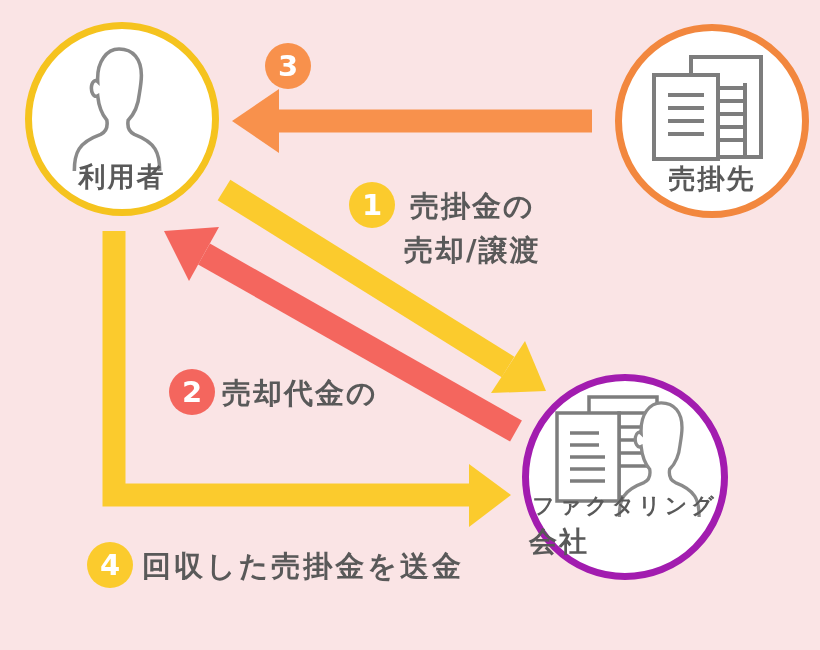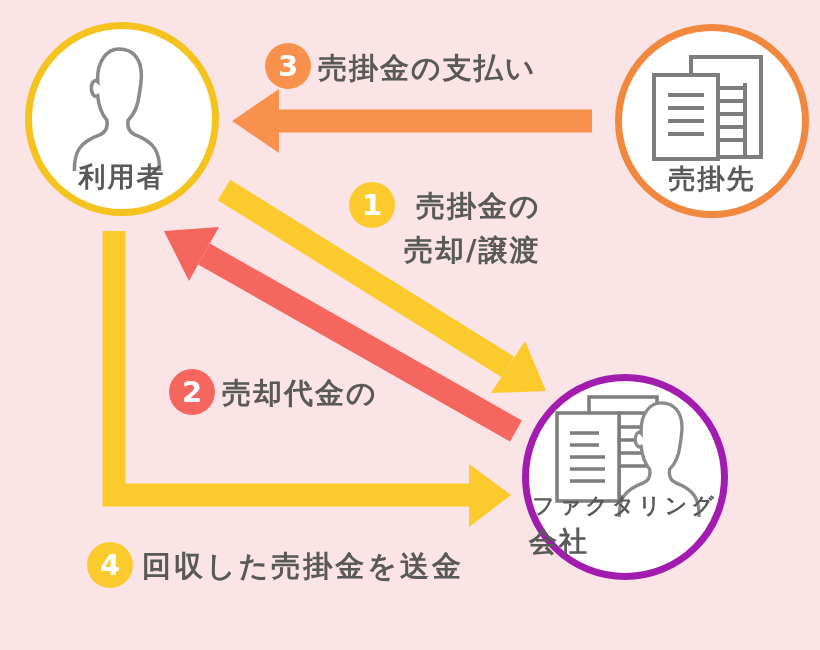--- a/index.html
+++ b/index.html
@@ -41,21 +41,21 @@
   .badge-orange{background:#F8914C;}
   .badge-red{background:#F4665E;}
   .badge-1{left:349px;top:182px;}
   .badge-2{left:169px;top:369px;}
   .badge-3{left:265px;top:43px;}
   .badge-4{left:87px;top:542px;}
   .step-text{
     position:absolute;color:#595959;z-index:3;
     font-size:29px;letter-spacing:2px;line-height:44px;
   }
-  .step-text-1{left:404px;top:184px;text-align:right;}
+  .step-text-1{left:404px;top:184px;text-align:center;}
   .step-text-2{left:222px;top:371px;width:172px;}
   .step-text-3{left:318px;top:46px;}
   .step-text-4{left:142px;top:544px;letter-spacing:3px;}
 </style>
 </head>
 <body>
 
 <div class="canvas">
 
   <svg class="arrow-layer" width="820" height="650" viewBox="0 0 820 650">
@@ -147,16 +147,15 @@
     <span>4</span>
   </div>
 
   <div class="step-text step-text-1">
     <div>売掛金の</div>
     <div>売却/譲渡</div>
   </div>
   <div class="step-text step-text-2">
     <div>売却代金の</div>
   </div>
-  <div class="step-text step-text-3">売掛金の支払い</div>
   <div class="step-text step-text-4">回収した売掛金を送金</div>
 
 </div>
 
 </body></html>

